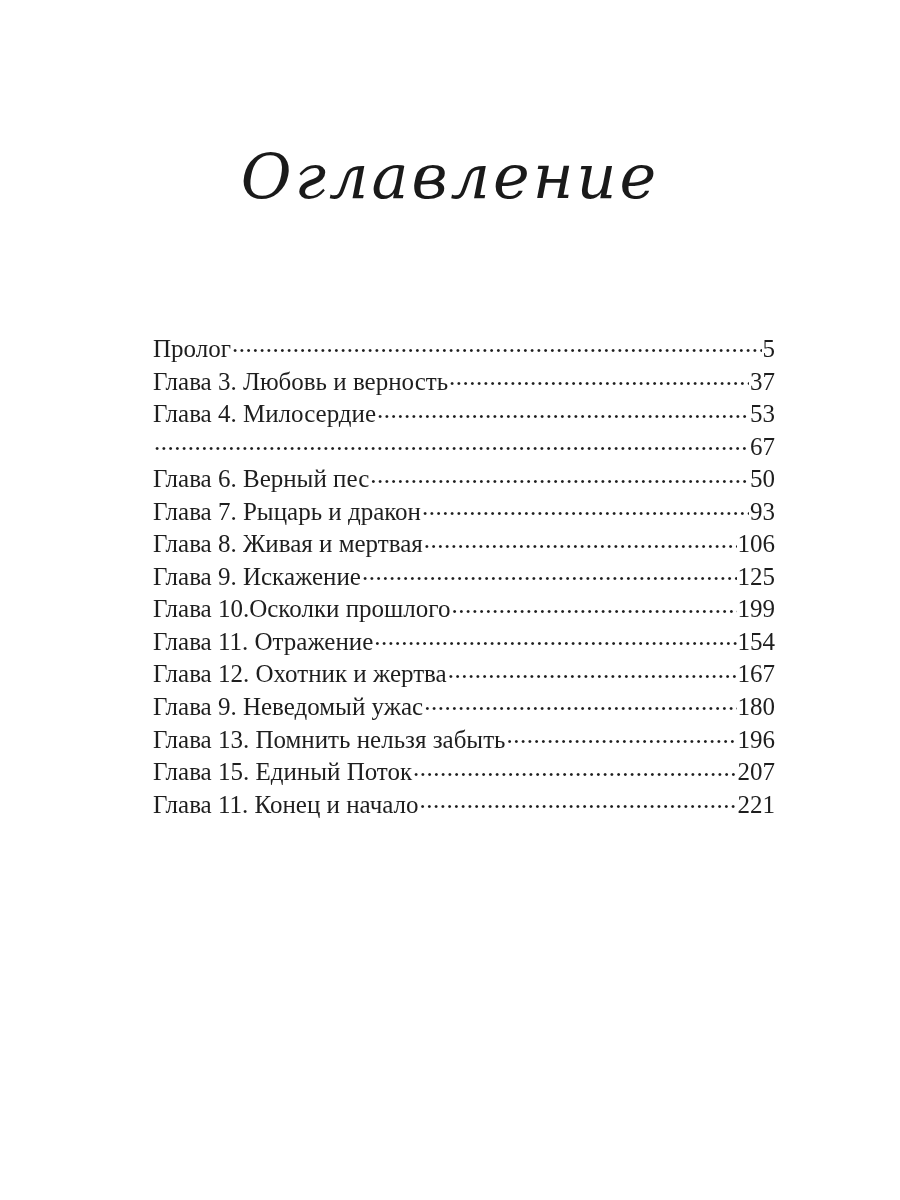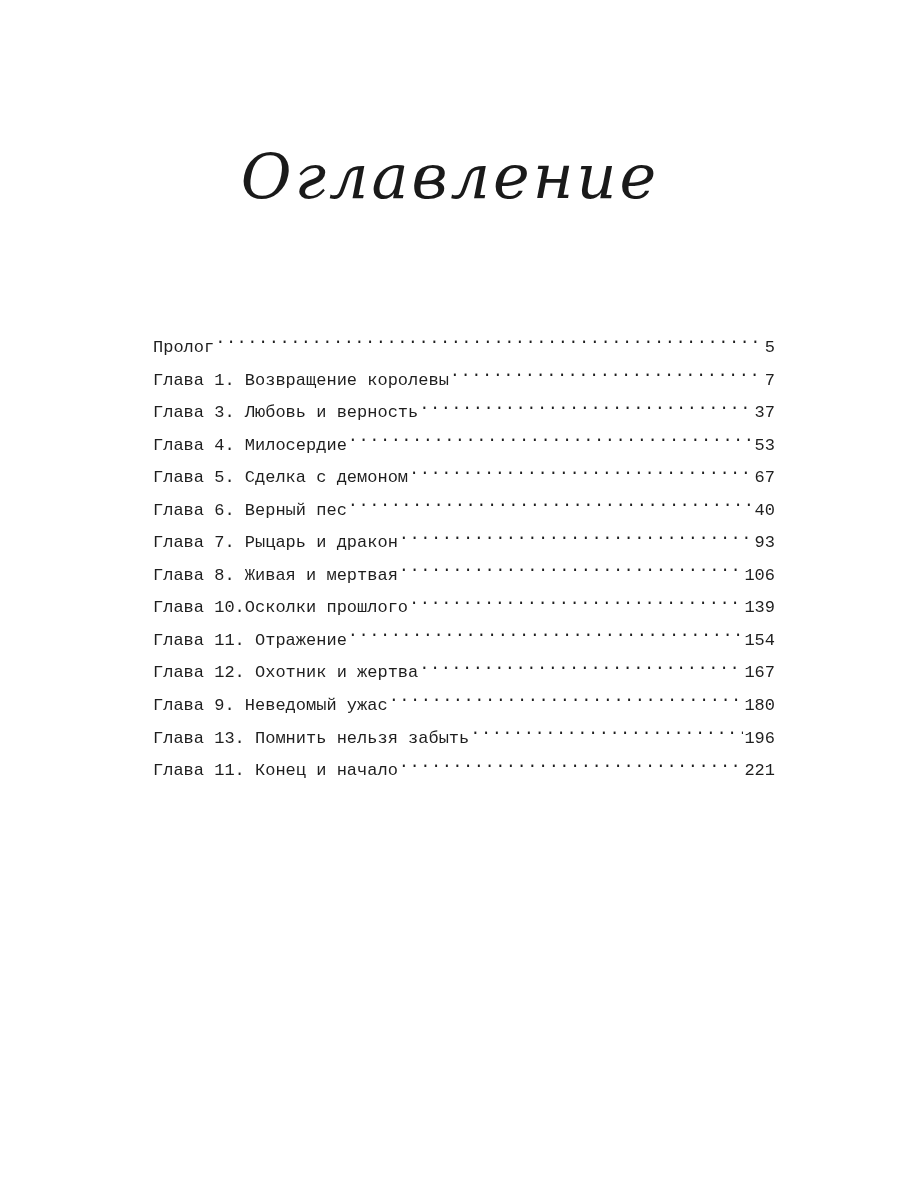--- a/index.html
+++ b/index.html
@@ -14,22 +14,22 @@
       text-align: center;
       font-family: "DejaVu Serif", serif;
       font-style: italic;
       font-size: 62px;
       letter-spacing: 3px;
       color: #1a1a1a;
       line-height: 90px;
     }
     .toc {
       position: absolute; left: 153px; top: 332px; width: 622px;
-      font-family: Liberation Mono, monospace;
-      font-size: 17px;
+      font-family: Liberation Serif, serif;
+      font-size: 25px;
       line-height: 32.55px;
       color: #1e1e1e;
     }
     .toc-row { display: flex; align-items: baseline; white-space: nowrap; height: 32.55px; }
     .toc-label { flex: 0 0 auto; }
     .toc-dots {
       flex: 1 1 auto; overflow: hidden; margin: 0 1px;
       position: relative; height: 1em;
     }
     .toc-dots::before {
@@ -44,58 +44,57 @@
 <div class="page">
   <div class="title">Оглавление</div>
 
   <div class="toc">
     <div class="toc-row">
         <span class="toc-label">Пролог</span>
         <span class="toc-dots"></span>
         <span class="toc-page">5</span>
       </div>
     <div class="toc-row">
-        <span class="toc-label">Глава 1. Возвращение королевы</span>
-        <span class="toc-dots"></span>
-        <span class="toc-page">7</span>
-      </div>
-    <div class="toc-row">
         <span class="toc-label">Глава 3. Любовь и верность</span>
         <span class="toc-dots"></span>
         <span class="toc-page">37</span>
       </div>
     <div class="toc-row">
         <span class="toc-label">Глава 4. Милосердие</span>
         <span class="toc-dots"></span>
         <span class="toc-page">53</span>
       </div>
     <div class="toc-row">
-        <span class="toc-label">Глава 5. Сделка с демоном</span>
         <span class="toc-dots"></span>
         <span class="toc-page">67</span>
       </div>
     <div class="toc-row">
         <span class="toc-label">Глава 6. Верный пес</span>
         <span class="toc-dots"></span>
-        <span class="toc-page">40</span>
+        <span class="toc-page">50</span>
       </div>
     <div class="toc-row">
         <span class="toc-label">Глава 7. Рыцарь и дракон</span>
         <span class="toc-dots"></span>
         <span class="toc-page">93</span>
       </div>
     <div class="toc-row">
         <span class="toc-label">Глава 8. Живая и мертвая</span>
         <span class="toc-dots"></span>
         <span class="toc-page">106</span>
       </div>
     <div class="toc-row">
+        <span class="toc-label">Глава 9. Искажение</span>
+        <span class="toc-dots"></span>
+        <span class="toc-page">125</span>
+      </div>
+    <div class="toc-row">
         <span class="toc-label">Глава 10.Осколки прошлого</span>
         <span class="toc-dots"></span>
-        <span class="toc-page">139</span>
+        <span class="toc-page">199</span>
       </div>
     <div class="toc-row">
         <span class="toc-label">Глава 11. Отражение</span>
         <span class="toc-dots"></span>
         <span class="toc-page">154</span>
       </div>
     <div class="toc-row">
         <span class="toc-label">Глава 12. Охотник и жертва</span>
         <span class="toc-dots"></span>
         <span class="toc-page">167</span>
@@ -104,18 +103,23 @@
         <span class="toc-label">Глава 9. Неведомый ужас</span>
         <span class="toc-dots"></span>
         <span class="toc-page">180</span>
       </div>
     <div class="toc-row">
         <span class="toc-label">Глава 13. Помнить нельзя забыть</span>
         <span class="toc-dots"></span>
         <span class="toc-page">196</span>
       </div>
     <div class="toc-row">
+        <span class="toc-label">Глава 15. Единый Поток</span>
+        <span class="toc-dots"></span>
+        <span class="toc-page">207</span>
+      </div>
+    <div class="toc-row">
         <span class="toc-label">Глава 11. Конец и начало</span>
         <span class="toc-dots"></span>
         <span class="toc-page">221</span>
       </div>
   </div>
 </div>
 
 </body></html>

